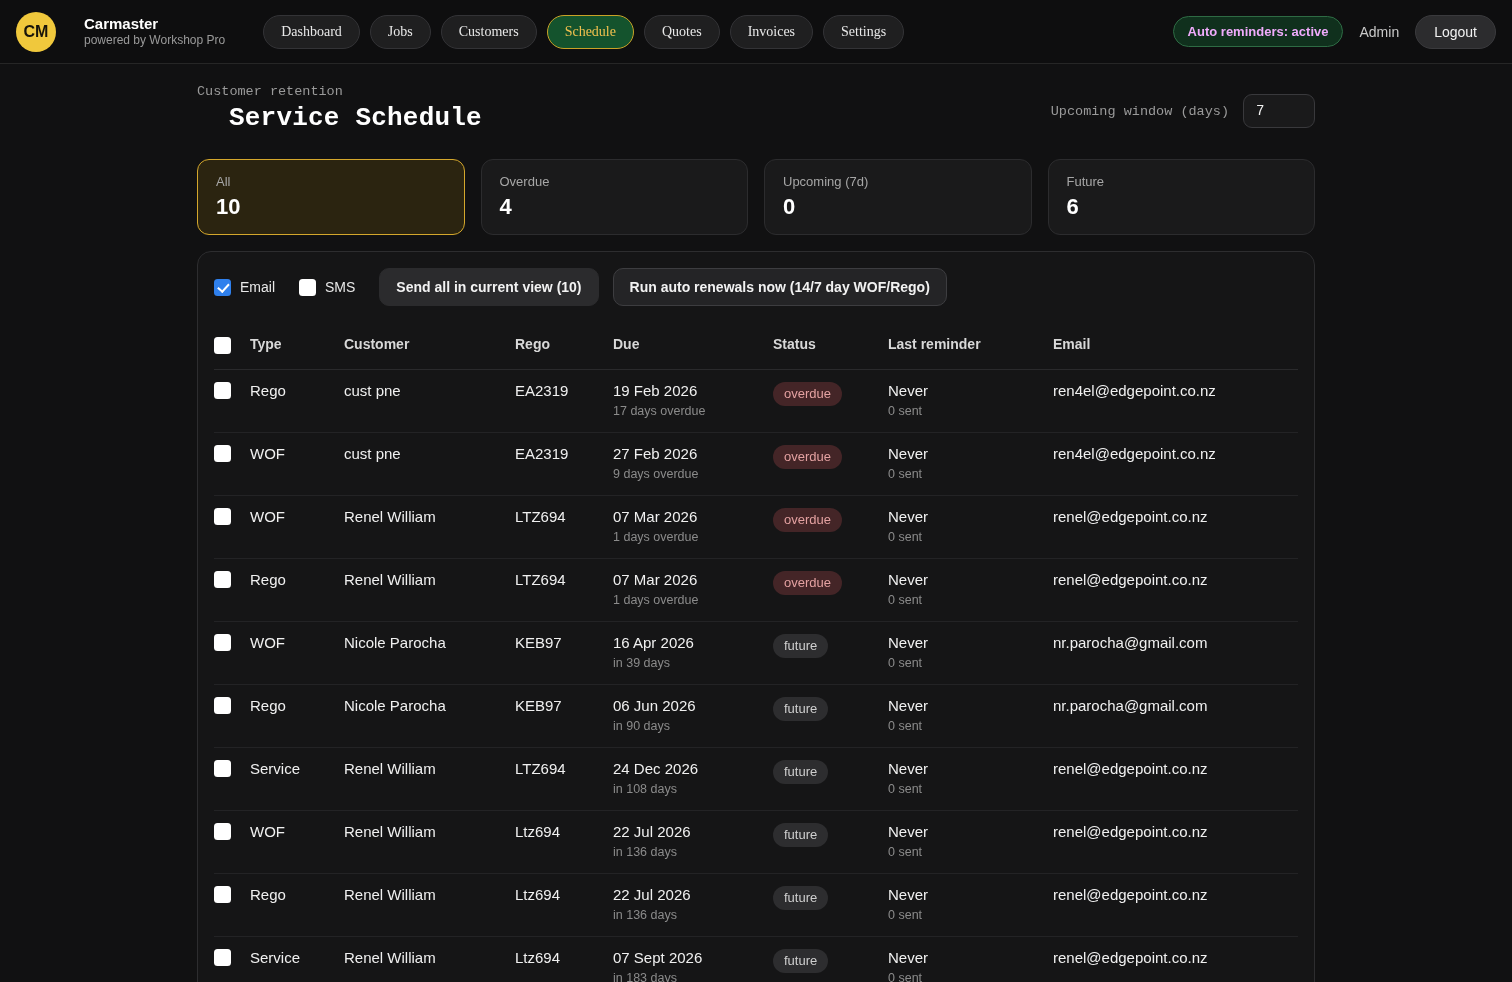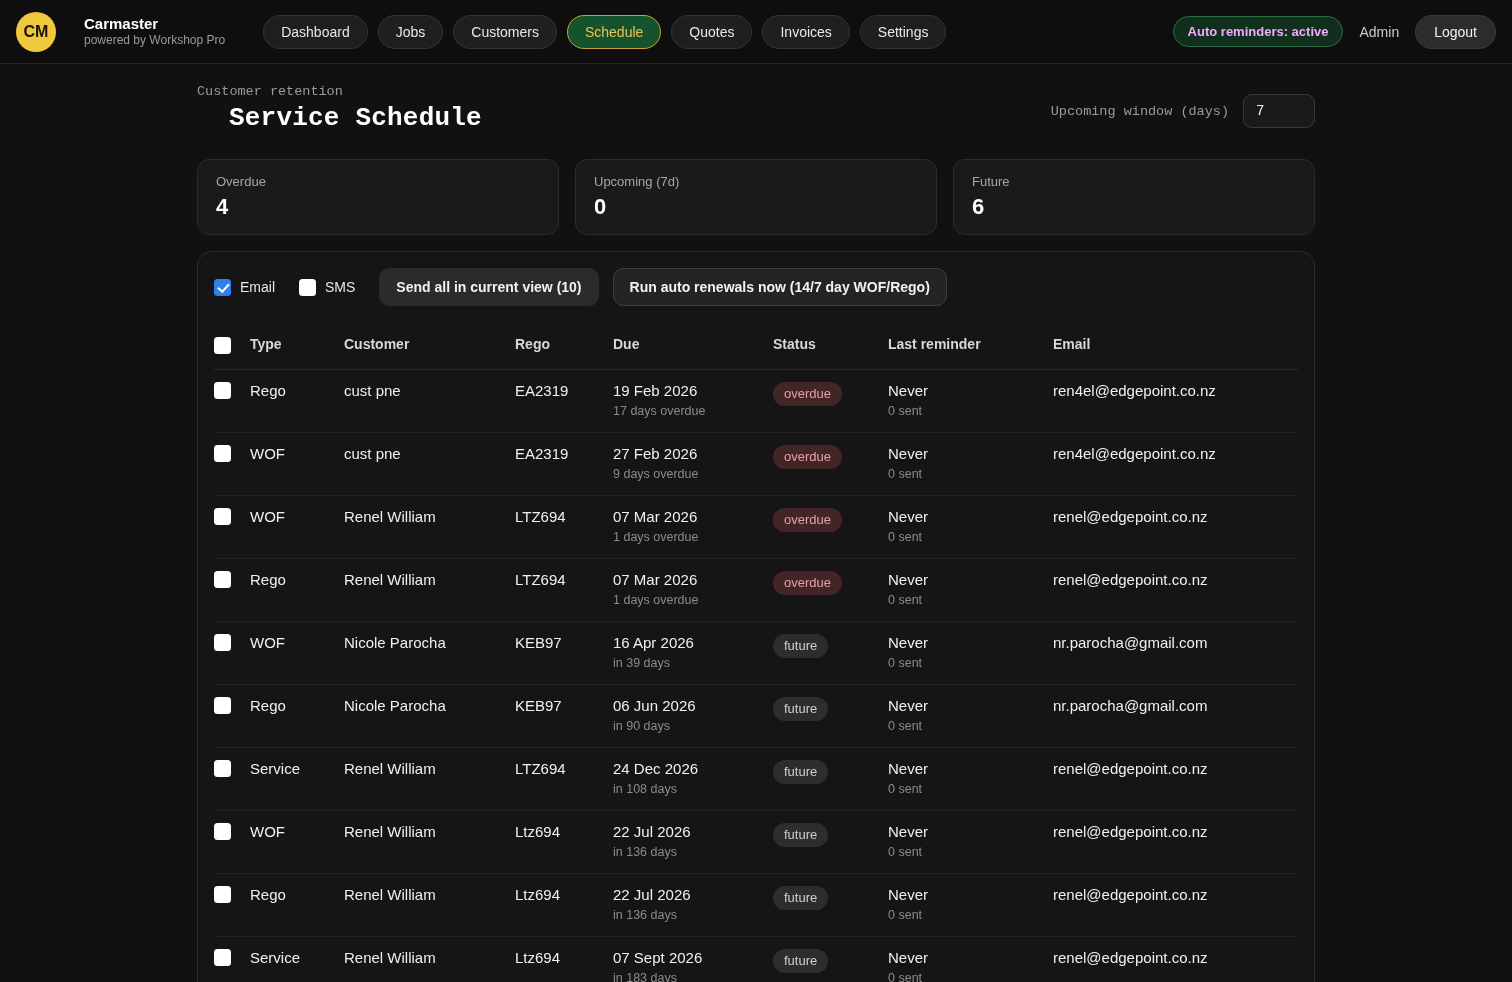--- a/index.html
+++ b/index.html
@@ -37,21 +37,21 @@
   .brand-tagline { font-size: 12px; color: #9a9a9a; }
   .nav-items { display: flex; gap: 10px; align-items: center; }
   .nav-pill {
     background: #1f1f20;
     border: 1px solid #333336;
     color: #e8e8e8;
     border-radius: 999px;
     padding: 8px 17px;
     font-size: 14px;
     cursor: pointer;
-    font-family: Liberation Sans, sans-serif;
+    font-family: Liberation Serif, serif;
   }
   .nav-pill.active {
     background: #14532d;
     border-color: #c9a227;
     color: #f2c14e;
   }
   .topbar-right { margin-left: auto; display: flex; align-items: center; gap: 16px; }
   .reminders-badge {
     background: #10301d;
     border: 1px solid #2e6b44;
@@ -228,20 +228,24 @@
       <div class="eyebrow">Customer retention</div>
       <h1 class="page-title">Service Schedule</h1>
     </div>
     <div class="window-ctl">
       <span class="window-label">Upcoming window (days)</span>
       <input class="window-input" value="7" style="">
     </div>
   </div>
 
   <div class="stat-row">
+    <button class="stat-card active">
+      <div class="stat-label">All</div>
+      <div class="stat-value">10</div>
+    </button>
     <button class="stat-card">
       <div class="stat-label">Overdue</div>
       <div class="stat-value">4</div>
     </button>
     <button class="stat-card">
       <div class="stat-label">Upcoming (7d)</div>
       <div class="stat-value">0</div>
     </button>
     <button class="stat-card">
       <div class="stat-label">Future</div>

